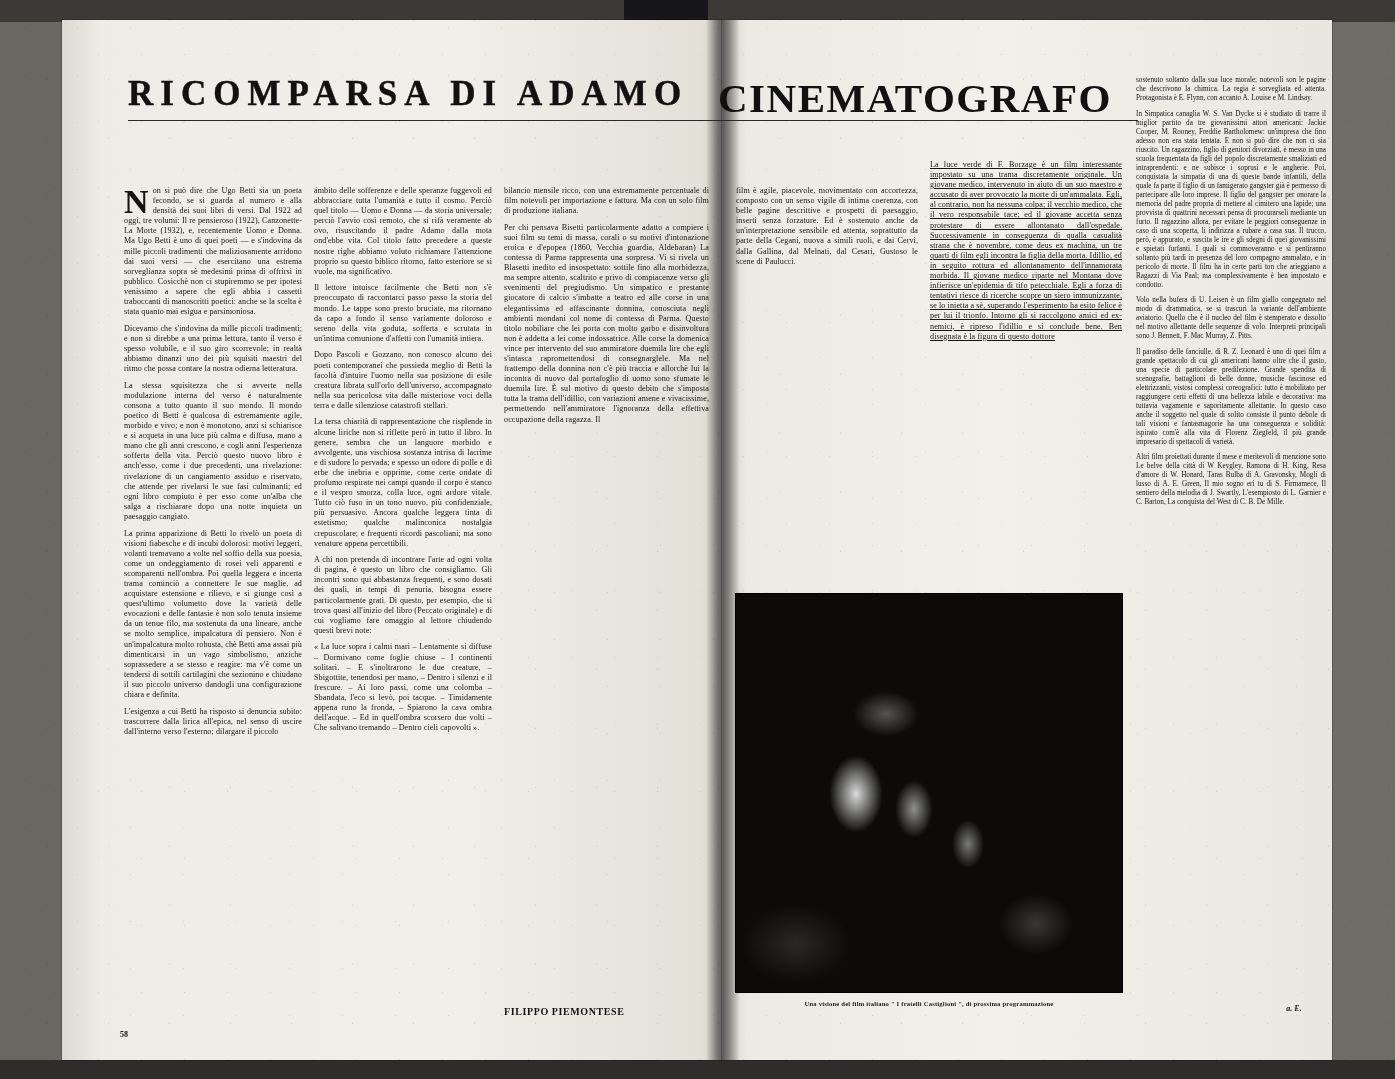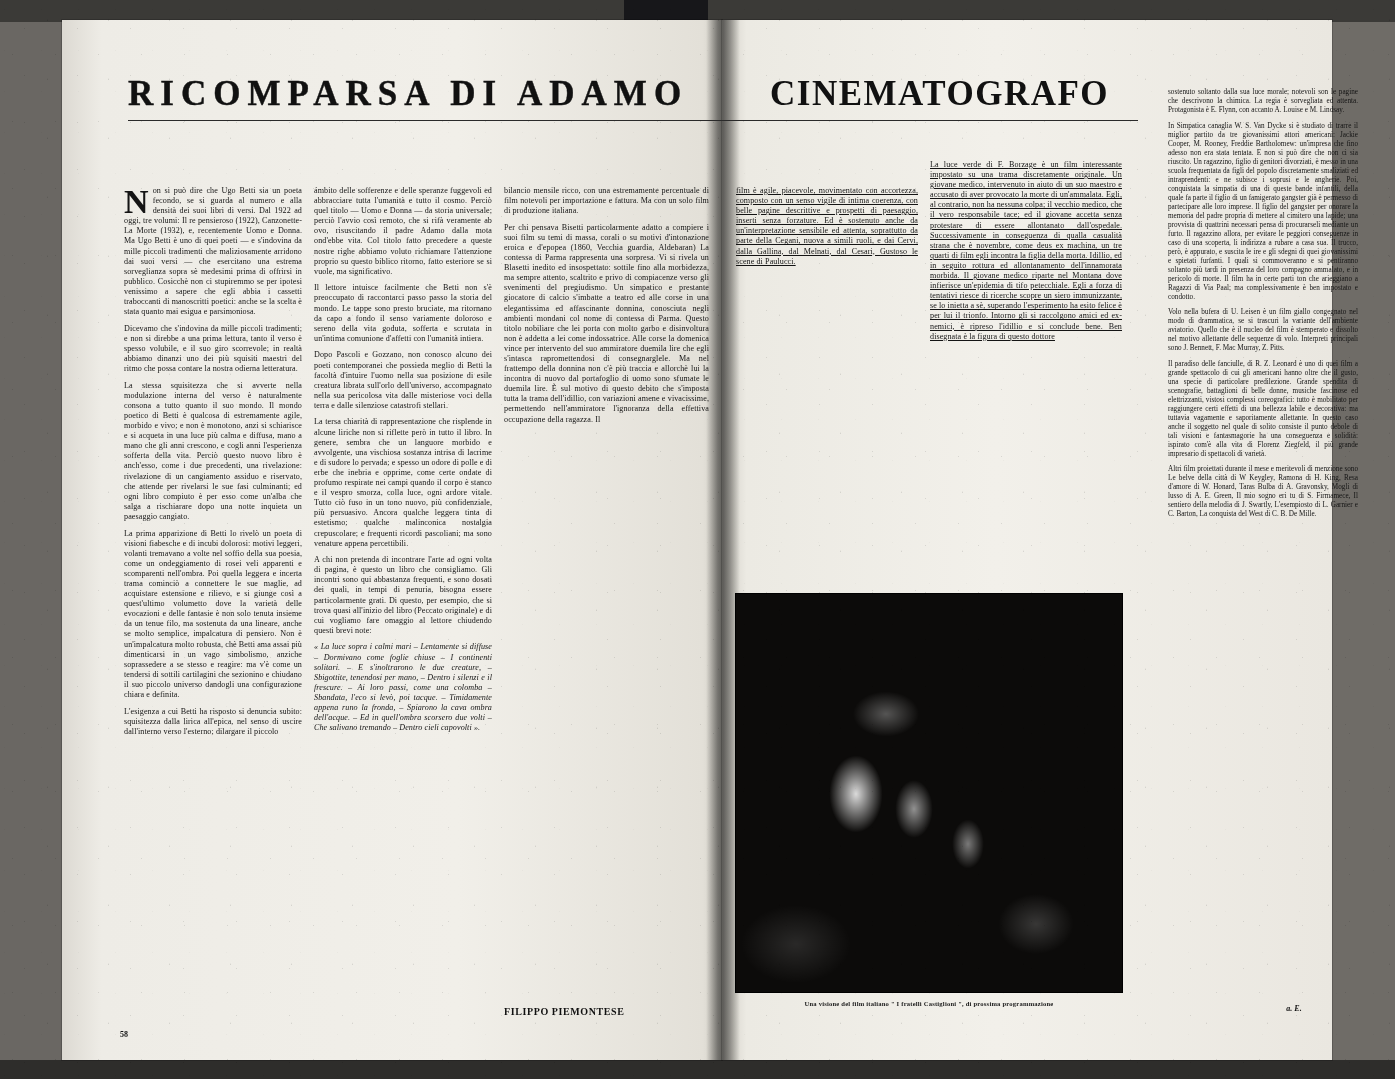--- a/index.html
+++ b/index.html
@@ -46,40 +46,40 @@
     position:absolute;margin:0;
     font-family:"Liberation Serif",serif;
     font-weight:700;color:#111;
   }
   #title-left{
     left:128px;top:74px;width:600px;
     font-size:35px;letter-spacing:7px;
     -webkit-text-stroke:0.4px #111;
   }
   #title-right{
-    left:734px;top:74px;width:420px;
-    font-size:35px;letter-spacing:1.5px;padding-left:36px;
+    left:718px;top:74px;width:420px;
+    font-size:41px;letter-spacing:1.5px;
   }
   .rule{position:absolute;background:#2a2a2a;height:1px;}
 
   .dropcap{
     float:left;font-size:34px;line-height:27px;font-weight:700;
     padding:2px 4px 0 0;font-family:"Liberation Serif",serif;
   }
-  .it{font-style:italic;}
+  .it{}
 
   
   #L1{left:124px;top:186px;width:178px;}
   #L2{left:314px;top:186px;width:178px;}
   #L3{left:504px;top:186px;width:205px;}
 
   
-  #R1{left:736px;top:186px;width:182px;text-decoration:underline;}
+  #R1{left:736px;top:186px;width:182px;}
   #R2{left:930px;top:160px;width:192px;text-decoration:underline;}
-  #R3{left:1136px;top:88px;width:190px;margin-left:32px;}
+  #R3{left:1136px;top:76px;width:190px;}
 
   
   #photo{
     position:absolute;left:736px;top:594px;width:386px;height:398px;
     background:#0c0b0a;
     background-image:
       radial-gradient(ellipse 38px 55px at 120px 200px, rgba(255,255,255,.85) 0%, rgba(255,255,255,0) 70%),
       radial-gradient(ellipse 26px 40px at 178px 215px, rgba(255,255,255,.55) 0%, rgba(255,255,255,0) 72%),
       radial-gradient(ellipse 22px 34px at 232px 250px, rgba(255,255,255,.45) 0%, rgba(255,255,255,0) 72%),
       radial-gradient(ellipse 44px 30px at 150px 120px, rgba(255,255,255,.30) 0%, rgba(255,255,255,0) 75%),
@@ -133,21 +133,21 @@
   <h1 class="masthead" id="title-right">CINEMATOGRAFO</h1>
 
   <div class="rule" style="left:128px;top:120px;width:598px;"></div>
   <div class="rule" style="left:718px;top:120px;width:420px;"></div>
 
   <div class="col tiny" id="L1">
     <p><span class="dropcap">N</span><span>on si può dire che Ugo Betti sia un poeta fecondo, se si guarda al numero e alla densità dei suoi libri di versi. Dal 1922 ad oggi, tre volumi: Il re pensieroso (1922), Canzonette-La Morte (1932), e, recentemente Uomo e Donna. Ma Ugo Betti è uno di quei poeti — e s'indovina da mille piccoli tradimenti che maliziosamente arridono dai suoi versi — che esercitano una estrema sorveglianza sopra sè medesimi prima di offrirsi in pubblico. Cosicchè non ci stupiremmo se per ipotesi venissimo a sapere che egli abbia i cassetti traboccanti di manoscritti poetici: anche se la scelta è stata quanto mai esigua e parsimoniosa.</span></p>
     <p>Dicevamo che s'indovina da mille piccoli tradimenti; e non si direbbe a una prima lettura, tanto il verso è spesso volubile, e il suo giro scorrevole; in realtà abbiamo dinanzi uno dei più squisiti maestri del ritmo che possa contare la nostra odierna letteratura.</p>
     <p>La stessa squisitezza che si avverte nella modulazione interna del verso è naturalmente consona a tutto quanto il suo mondo. Il mondo poetico di Betti è qualcosa di estremamente agile, morbido e vivo; e non è monotono, anzi si schiarisce e si acqueta in una luce più calma e diffusa, mano a mano che gli anni crescono, e cogli anni l'esperienza sofferta della vita. Perciò questo nuovo libro è anch'esso, come i due precedenti, una rivelazione: rivelazione di un cangiamento assiduo e riservato, che attende per rivelarsi le sue fasi culminanti; ed ogni libro compiuto è per esso come un'alba che salga a rischiarare dopo una notte inquieta un paesaggio cangiato.</p>
     <p>La prima apparizione di Betti lo rivelò un poeta di visioni fiabesche e di incubi dolorosi: motivi leggeri, volanti tremavano a volte nel soffio della sua poesia, come un ondeggiamento di rosei veli apparenti e scomparenti nell'ombra. Poi quella leggera e incerta trama cominciò a connettere le sue maglie, ad acquistare estensione e rilievo, e si giunge così a quest'ultimo volumetto dove la varietà delle evocazioni e delle fantasie è non solo tenuta insieme da un tenue filo, ma sostenuta da una lineare, anche se molto semplice, impalcatura di pensiero. Non è un'impalcatura molto robusta, chè Betti ama assai più dimenticarsi in un vago simbolismo, anziche soprassedere a se stesso e reagire: ma v'è come un tendersi di sottili cartilagini che sezionino e chiudano il suo piccolo universo dandogli una configurazione chiara e definita.</p>
-    <p>L'esigenza a cui Betti ha risposto si denuncia subito: squisitezza dalla lirica all'epica, nel senso di uscire dall'interno verso l'esterno; dilargare il piccolo</p>
+    <p>L'esigenza a cui Betti ha risposto si denuncia subito: trascorrere dalla lirica all'epica, nel senso di uscire dall'interno verso l'esterno; dilargare il piccolo</p>
   </div>
 
   <div class="col tiny" id="L2">
     <p>ámbito delle sofferenze e delle speranze fuggevoli ed abbracciare tutta l'umanità e tutto il cosmo. Perciò quel titolo — Uomo e Donna — da storia universale; perciò l'avvio così remoto, che si rifà veramente ab ovo, risuscitando il padre Adamo dalla mota ond'ebbe vita. Col titolo fatto precedere a queste nostre righe abbiamo voluto richiamare l'attenzione proprio su questo biblico ritorno, fatto esteriore se si vuole, ma significativo.</p>
     <p>Il lettore intuisce facilmente che Betti non s'è preoccupato di raccontarci passo passo la storia del mondo. Le tappe sono presto bruciate, ma ritornano da capo a fondo il senso variamente doloroso e sereno della vita goduta, sofferta e scrutata in un'intima comunione d'affetti con l'umanità intiera.</p>
     <p>Dopo Pascoli e Gozzano, non conosco alcuno dei poeti contemporanei che possieda meglio di Betti la facoltà d'intuire l'uomo nella sua posizione di esile creatura librata sull'orlo dell'universo, accompagnato nella sua pericolosa vita dalle misteriose voci della terra e dalle silenziose catastrofi stellari.</p>
     <p>La tersa chiarità di rappresentazione che risplende in alcune liriche non si riflette però in tutto il libro. In genere, sembra che un languore morbido e avvolgente, una vischiosa sostanza intrisa di lacrime e di sudore lo pervada; e spesso un odore di polle e di erbe che inebria e opprime, come certe ondate di profumo respirate nei campi quando il corpo è stanco e il vespro smorza, colla luce, ogni ardore vitale. Tutto ciò fuso in un tono nuovo, più confidenziale, più persuasivo. Ancora qualche leggera tinta di estetismo; qualche malinconica nostalgia crepuscolare; e frequenti ricordi pascoliani; ma sono venature appena percettibili.</p>
     <p>A chi non pretenda di incontrare l'arte ad ogni volta di pagina, è questo un libro che consigliamo. Gli incontri sono qui abbastanza frequenti, e sono dosati dei quali, in tempi di penuria, bisogna essere particolarmente grati. Di questo, per esempio, che si trova quasi all'inizio del libro (Peccato originale) e di cui vogliamo fare omaggio al lettore chiudendo questi brevi note:</p>
     <p class="it">« La luce sopra i calmi mari – Lentamente si diffuse – Dormivano come foglie chiuse – I continenti solitari. – E s'inoltrarono le due creature, – Sbigottite, tenendosi per mano, – Dentro i silenzi e il frescure. – Ai loro passi, come una colomba – Sbandata, l'eco si levò, poi tacque. – Timidamente appena runo la fronda, – Spiarono la cava ombra dell'acque. – Ed in quell'ombra scorsero due volti – Che salivano tremando – Dentro cieli capovolti ».</p>
   </div>

